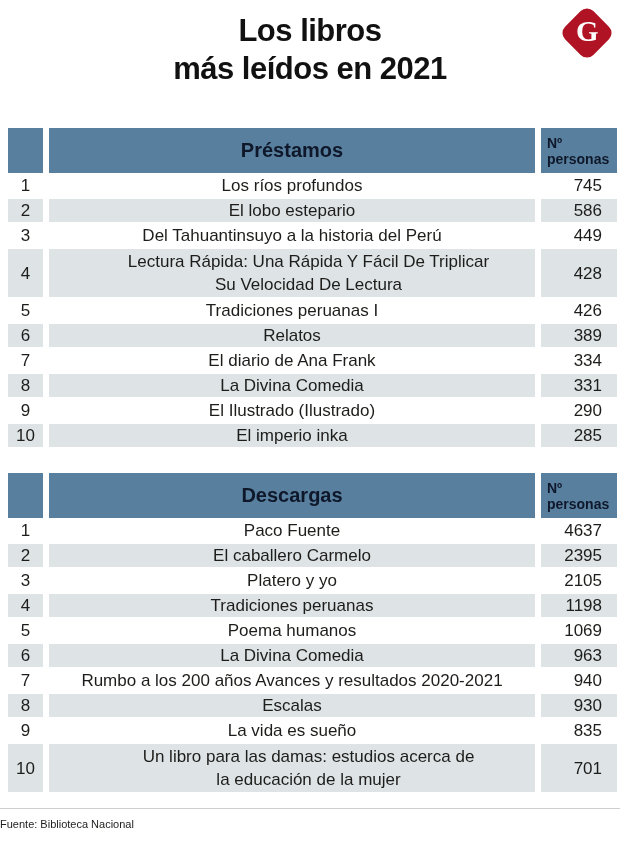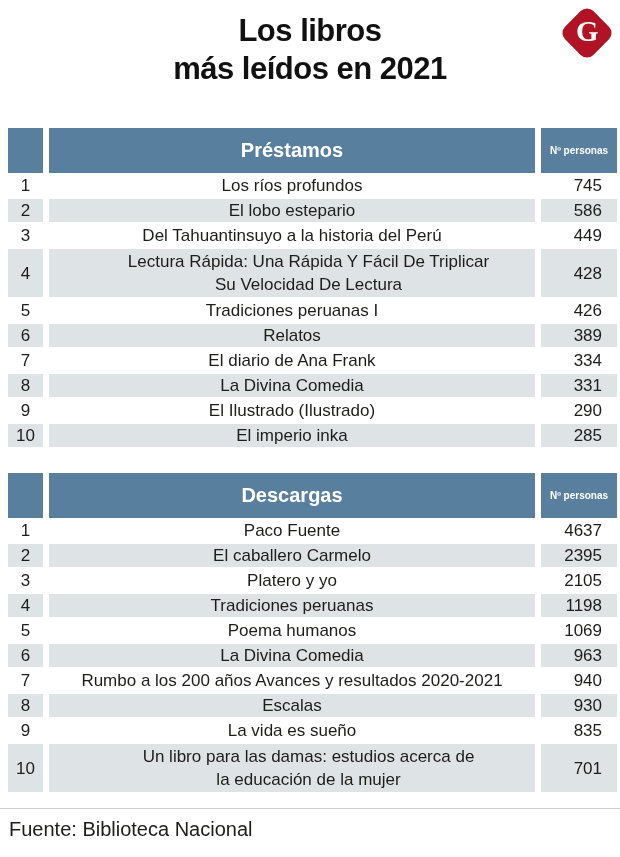--- a/index.html
+++ b/index.html
@@ -62,30 +62,30 @@
   .rank-table + .rank-table { margin-top: 25px; }
   .table1 { margin-top: 8px; }
   .thead, .row {
     display: grid;
     grid-template-columns: 35px 486px 76px;
     column-gap: 6px;
   }
   .thead { height: 45px; }
   .thead .cell {
     background: var(--header-bg);
-    color: #ffffff;
+    color: #0f172a;
     font-weight: bold;
     display: flex;
     align-items: center;
     justify-content: center;
     text-align: left;
   }
   .thead .cell-title { font-size: 20px; }
   .thead .cell-num {
-    font-size: 10px;
+    font-size: 14px;
     line-height: 16px;
     padding: 0 6px;
   }
   .row { height: 25px; }
   .row.tall { height: 50px; }
   .row .cell {
     background: #ffffff;
     border-top: 1px solid #ffffff;
     border-bottom: 1px solid #ffffff;
     display: flex;
@@ -101,22 +101,22 @@
     justify-content: flex-end;
     padding-right: 15px;
   }
   .row.tall .cell-title { flex-direction: column; padding-left: 33px; }
   .footer { margin-top: 15px; }
   .footer .rule {
     border-top: 1px solid var(--rule-gray);
     width: 620px;
   }
   .footer .source {
-    margin: 9px 0 0 9px;
-    font-size: 20px;
+    margin: 9px 0 0 0;
+    font-size: 11px;
     color: var(--text-dark);
   }
 </style>
 </head>
 <body>
 
 <div class="masthead">
   <h1><span>Los libros</span><br><span>más leídos en 2021</span></h1>
   <div class="logo">
     <span class="g">G</span>

